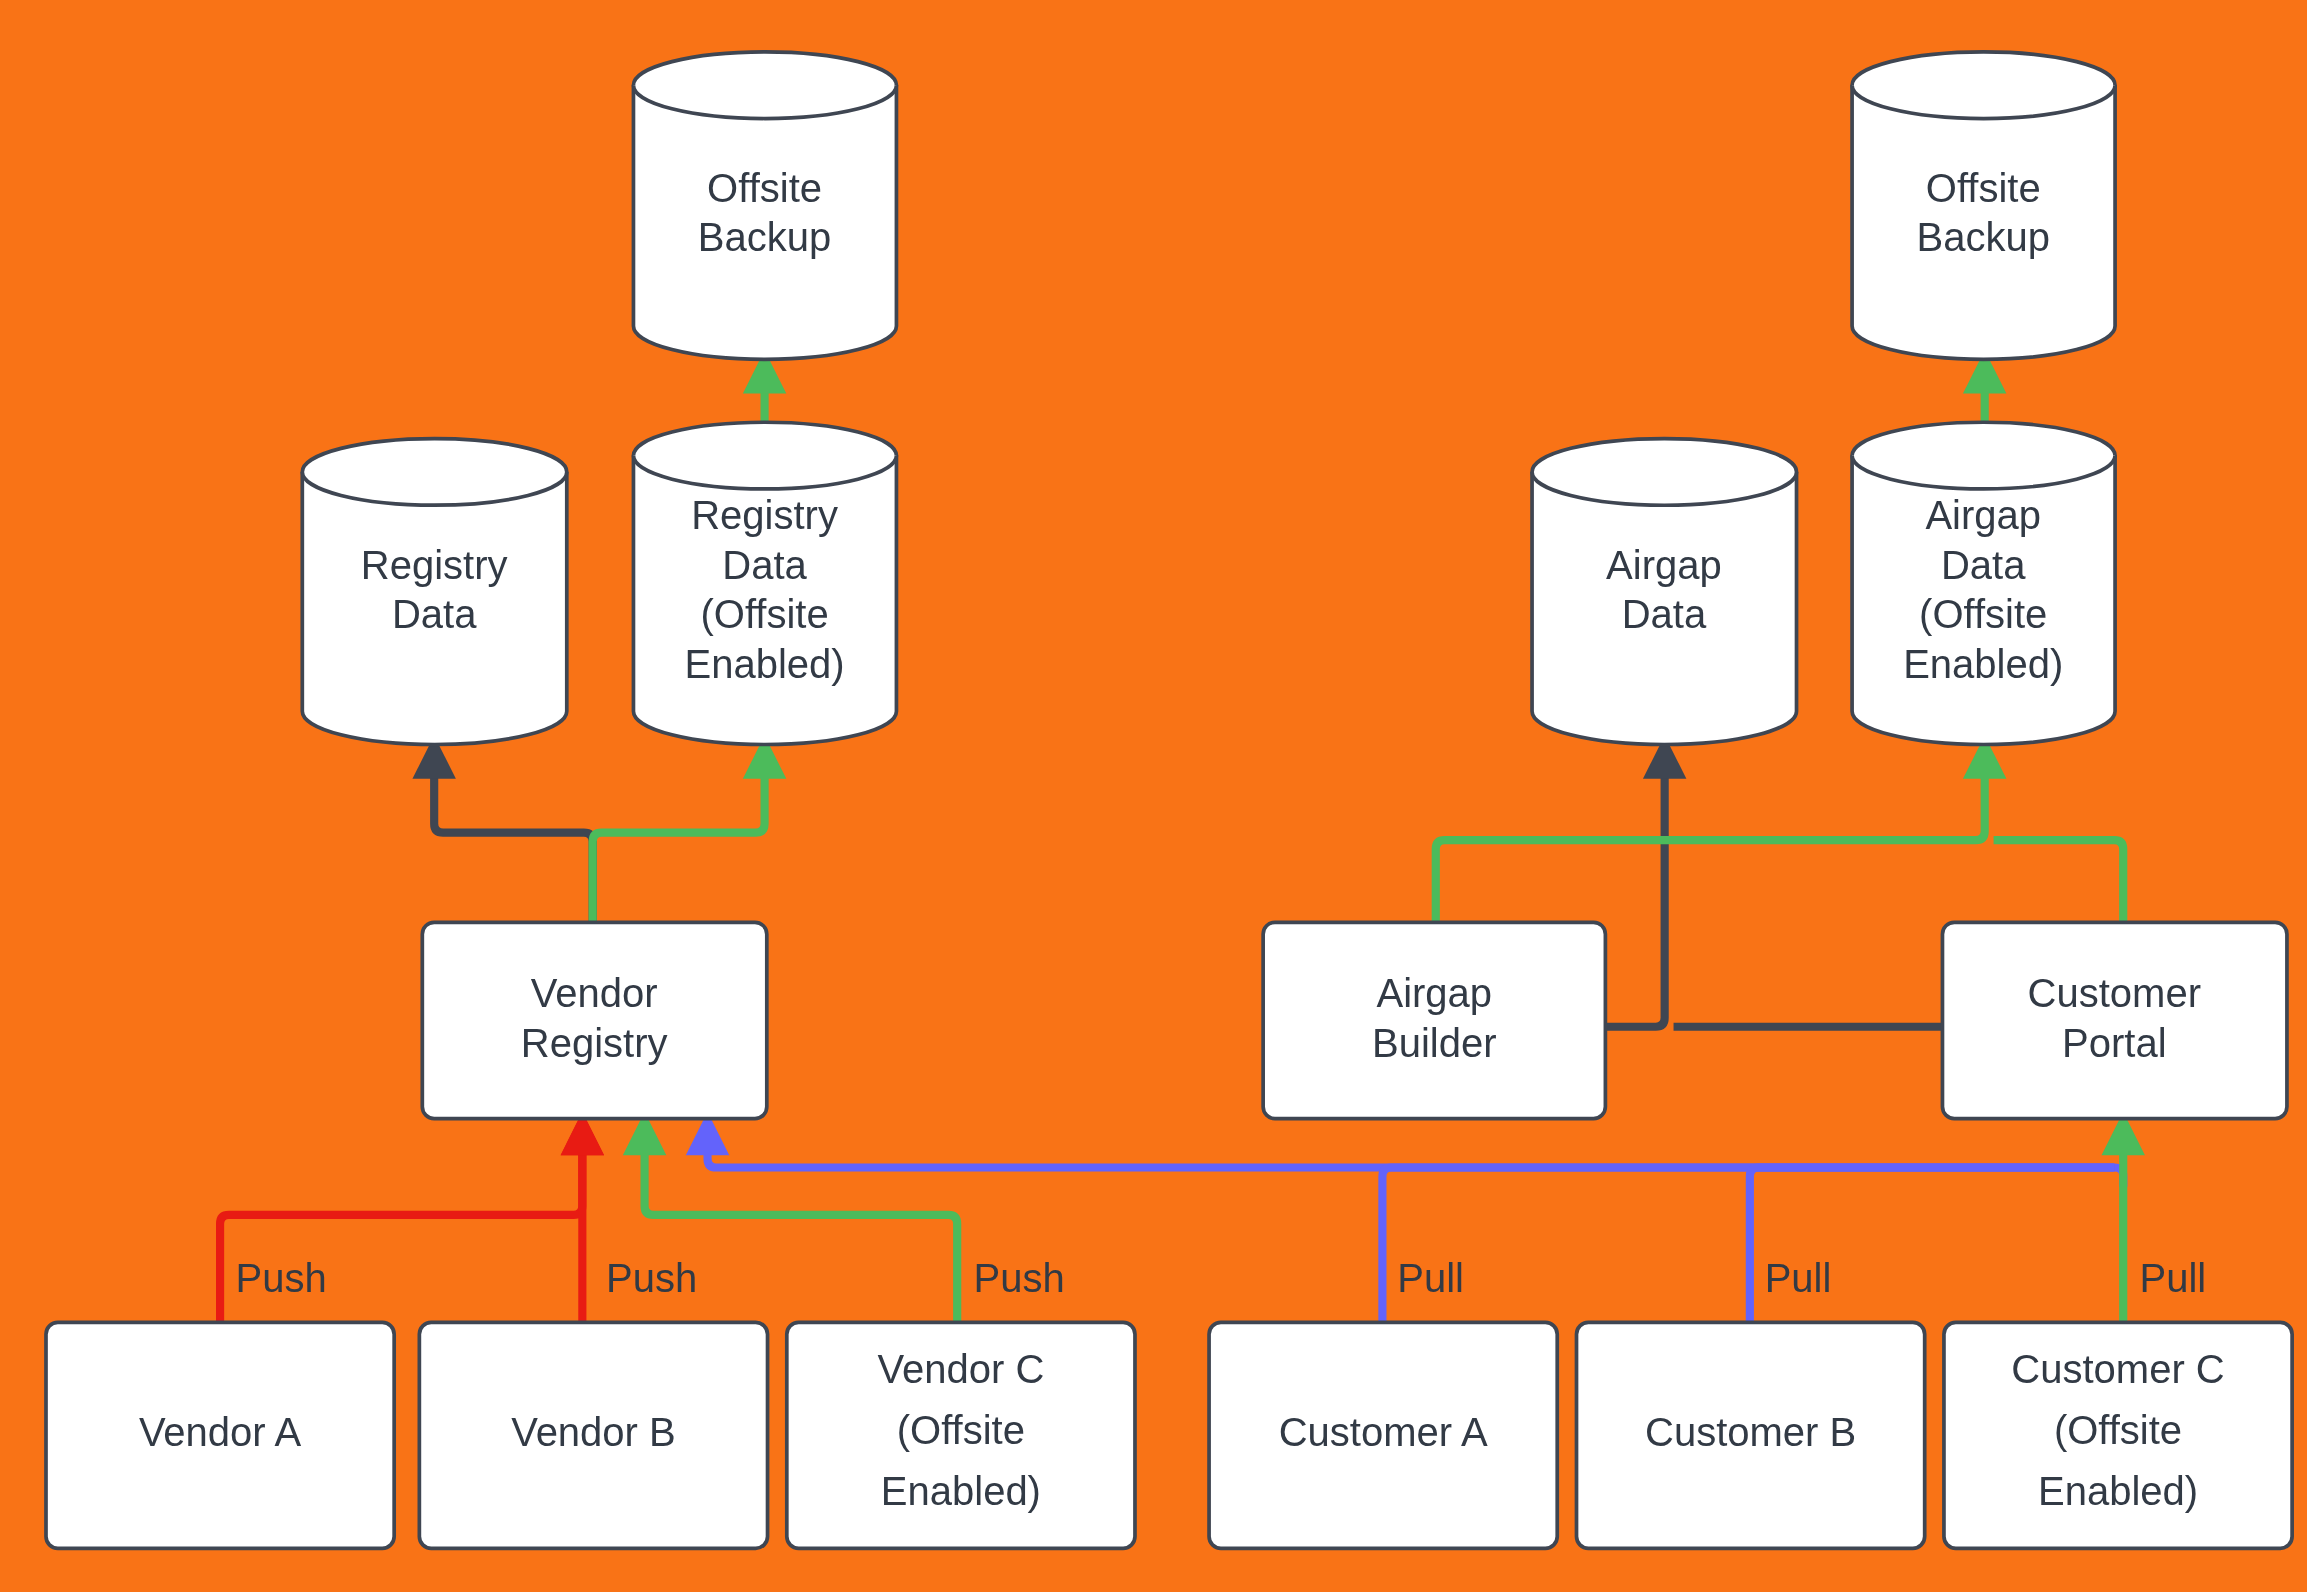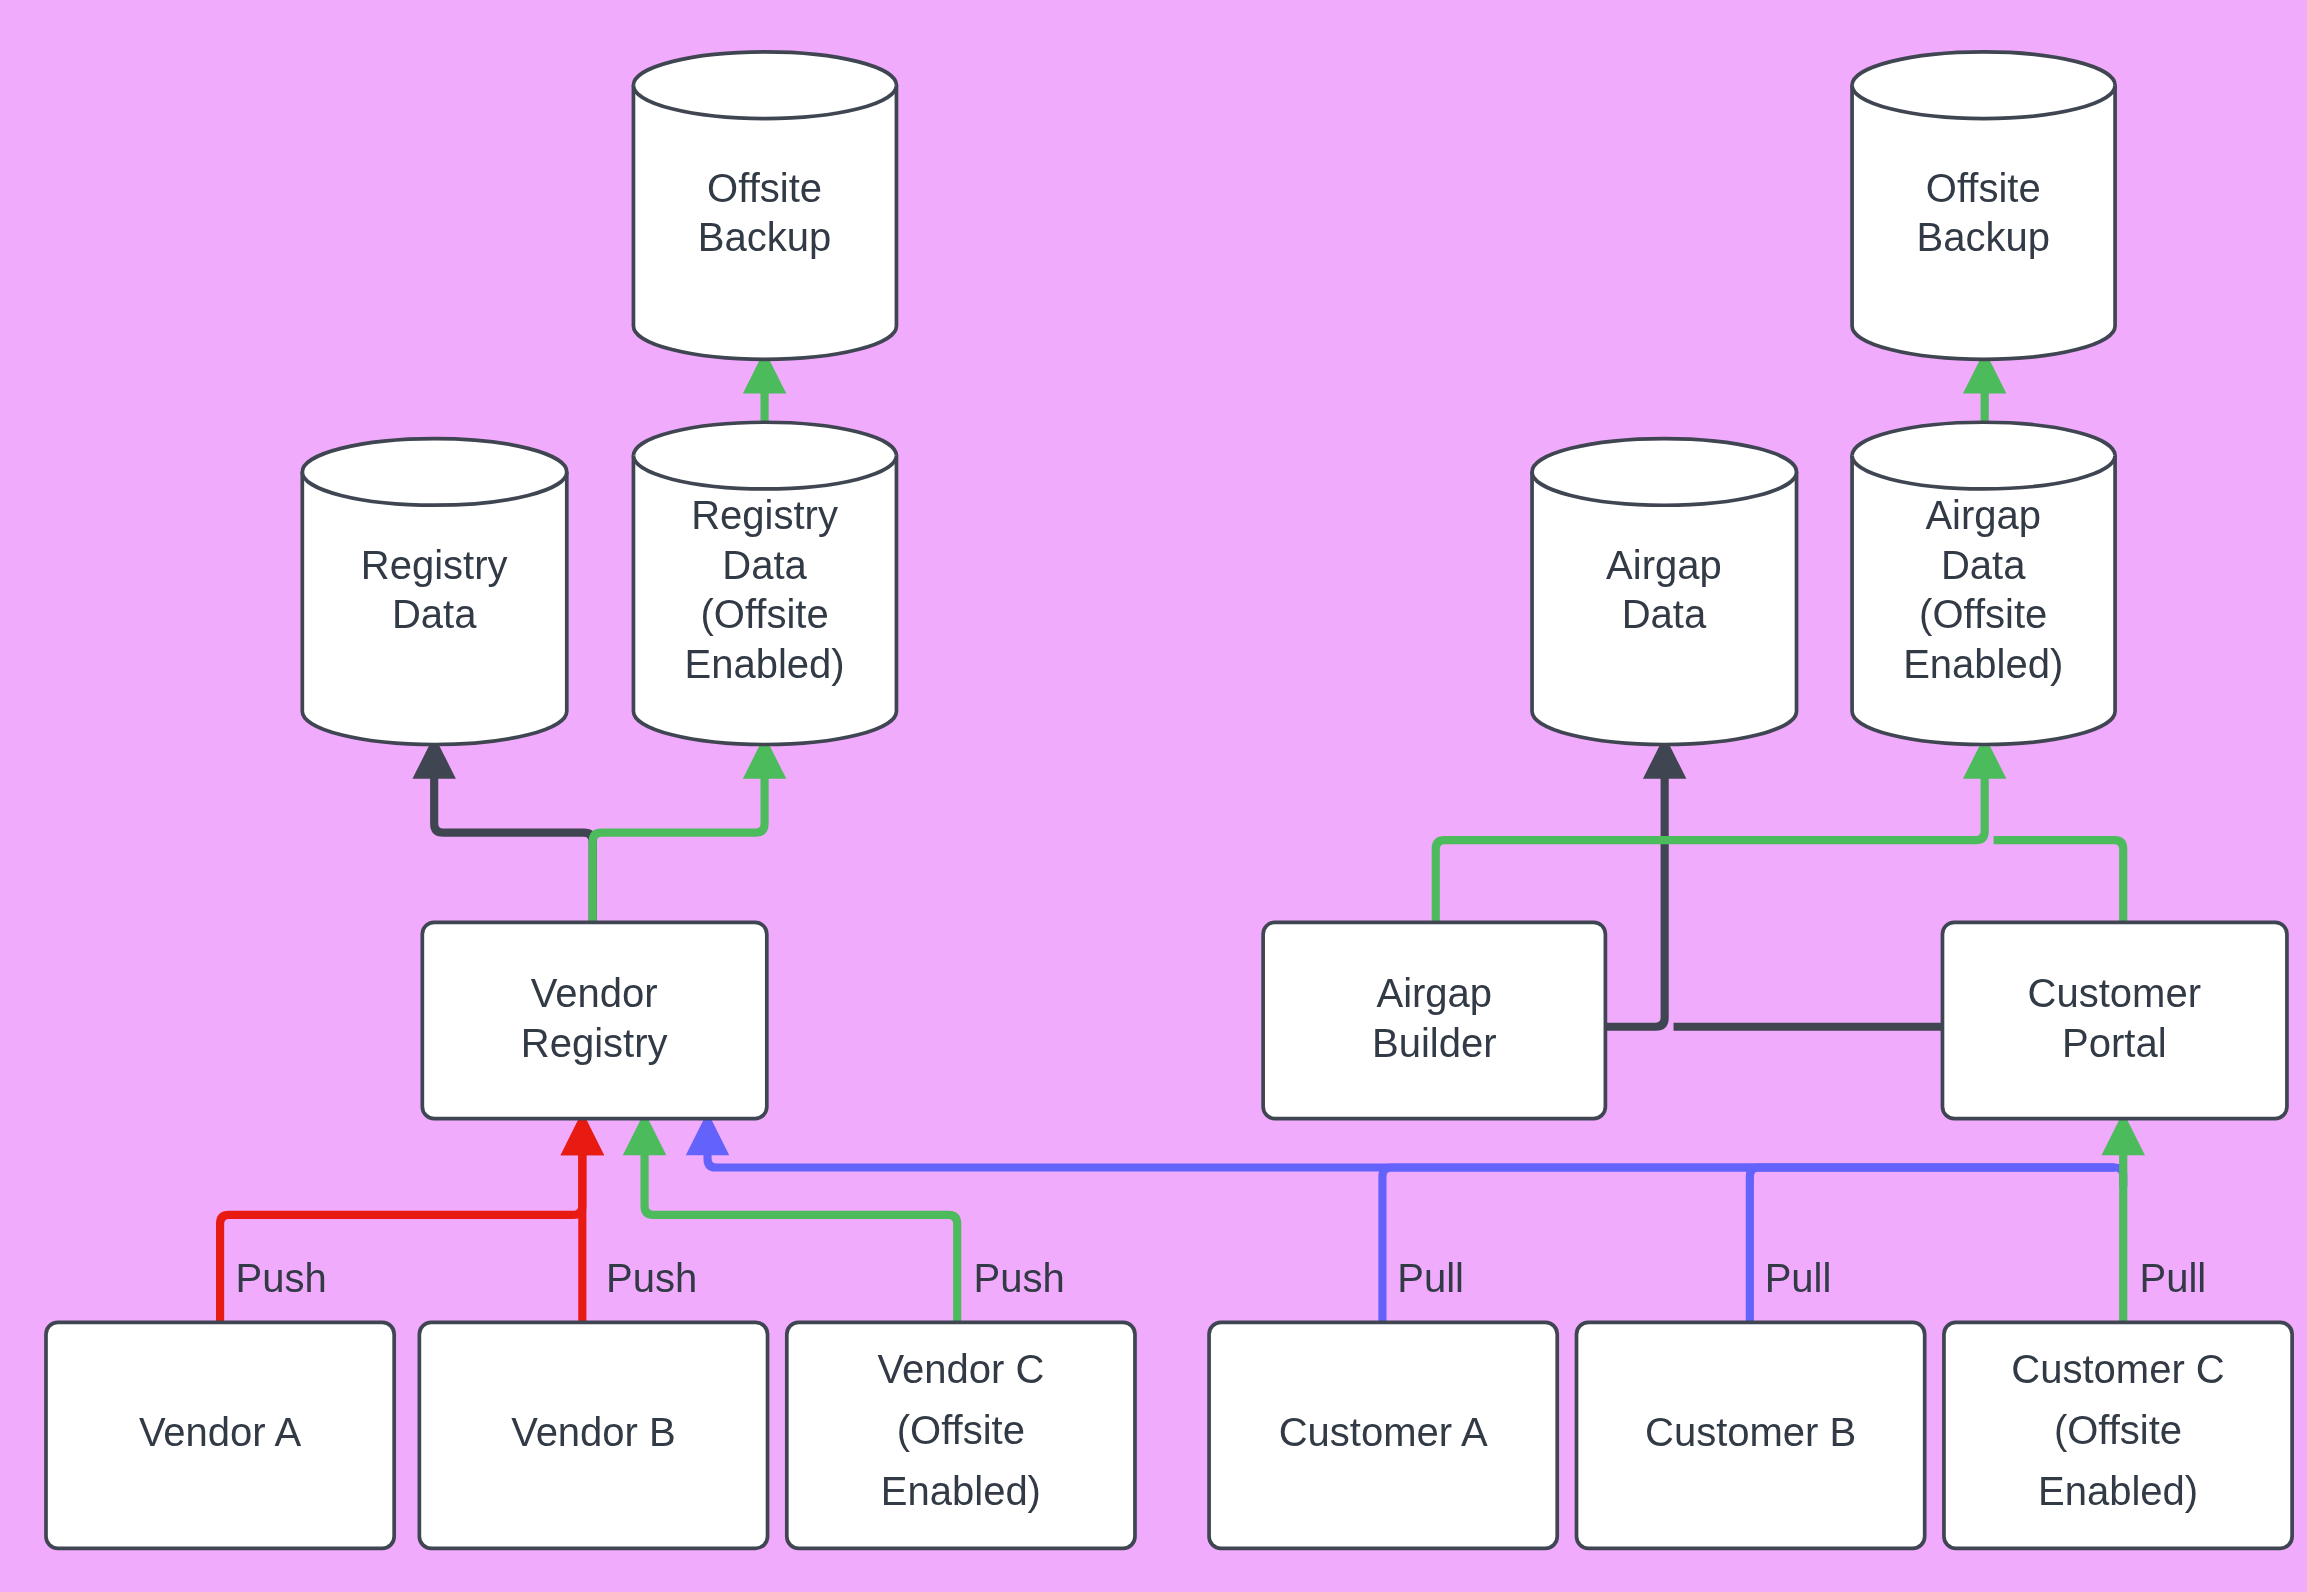--- a/index.html
+++ b/index.html
@@ -1,18 +1,18 @@
 <!DOCTYPE html>
 <html style="font-size:12px"><head>
 <meta charset="utf-8">
 <style>
   html,body{margin:0;padding:0;background:#ffffff;}
   body{width:2307px;height:1592px;overflow:hidden;
        font-family:"Liberation Sans","DejaVu Sans",sans-serif;}
-  #stage{position:relative;width:2307px;height:1592px;background:#f0abfc;}
+  #stage{position:relative;width:2307px;height:1592px;background:#f97316;}
   svg#diagram{position:absolute;inset:0;width:2307px;height:1592px;}
   .node-shape{fill:#ffffff;stroke:#3f4652;stroke-width:5;}
   .cyl-top{fill:#ffffff;stroke:#3f4652;stroke-width:5;}
   .node-label{fill:#323a45;font-family:"Liberation Sans","DejaVu Sans",sans-serif;
               font-size:54px;text-anchor:middle;dominant-baseline:middle;}
   .edge-label{fill:#323a45;font-family:"Liberation Sans","DejaVu Sans",sans-serif;
               font-size:54px;text-anchor:start;dominant-baseline:middle;}
   .link{fill:none;stroke-width:11;stroke-linecap:butt;stroke-linejoin:round;}
 </style>
 </head>

